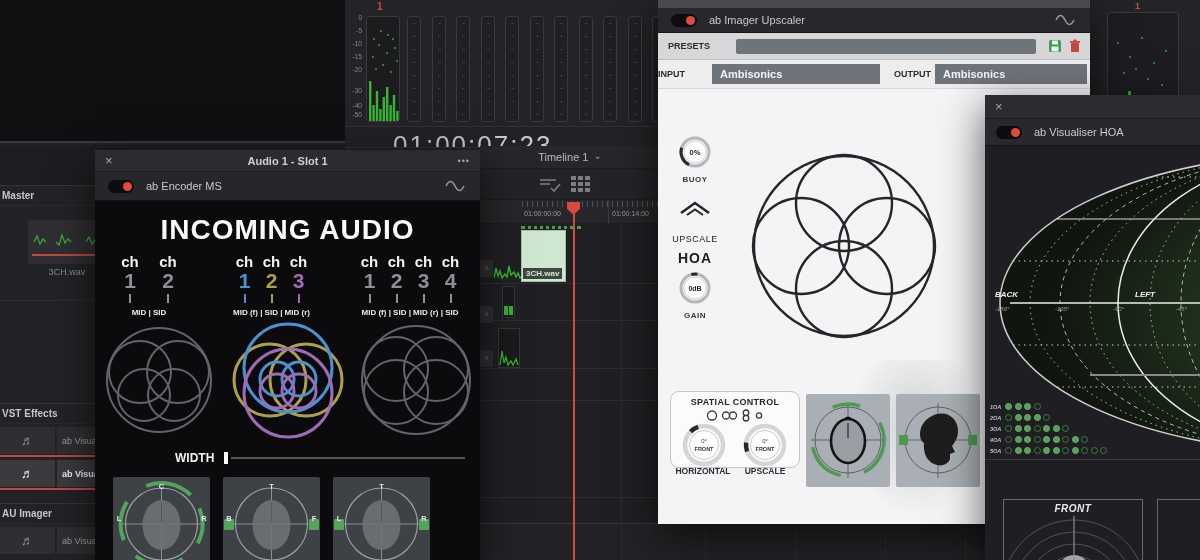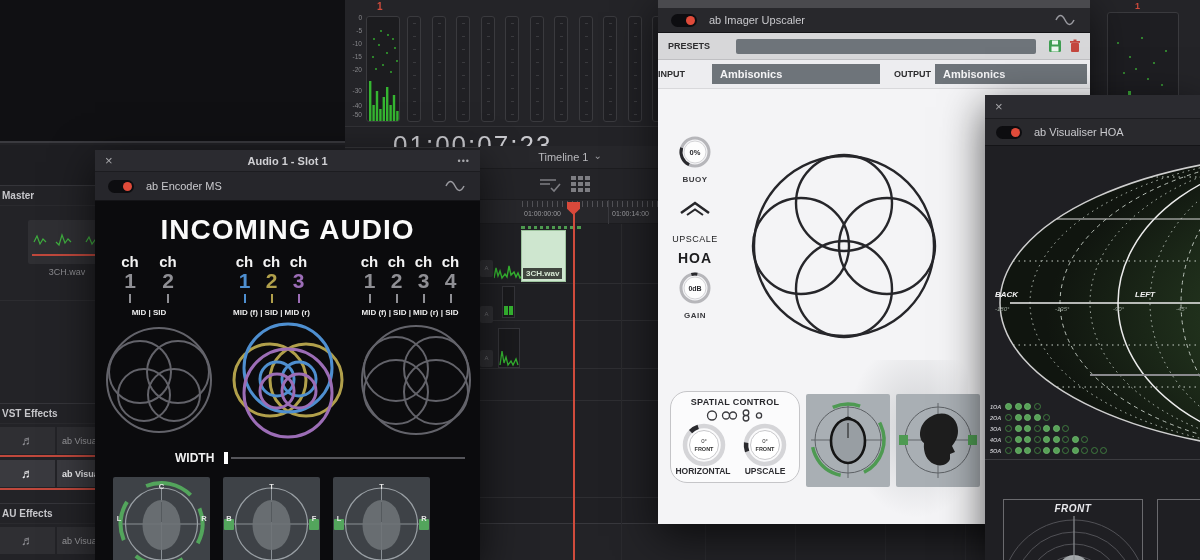--- a/index.html
+++ b/index.html
@@ -71,22 +71,22 @@
   .im-topstrip{height:8px;background:#4a4a4e;}
   .im-presets{height:27px;background:#d7d7d9;border-bottom:1px solid #bfbfc2;display:flex;align-items:center;}
   .im-presets .plabel{font-size:9px;font-weight:bold;color:#2c2c2e;margin-left:10px;}
   .preset-field{margin-left:26px;width:300px;height:15px;background:#6e747a;border-radius:2px;}
   .im-io{height:29px;background:#ededf0;border-bottom:1px solid #d8d8db;display:flex;align-items:center;position:relative;}
   .io-label{font-size:9px;font-weight:bold;color:#2c2c2e;}
   .io-select{height:20px;background:#6e747a;color:#f4f4f6;font-size:11px;font-weight:bold;
      display:flex;align-items:center;padding-left:8px;}
   .im-content{position:absolute;left:0;top:90px;right:0;bottom:0;background:#f4f4f6;overflow:hidden;}
   .knob-label{position:absolute;font-size:8px;font-weight:bold;color:#3a3a3e;text-align:center;letter-spacing:.5px;}
-  .sp-panel{position:absolute;left:12px;top:301px;width:130px;height:92px;background:#fbfbfc;
-     border:1.5px solid #c5c5c8;border-radius:17px;}
+  .sp-panel{position:absolute;left:12px;top:301px;width:130px;height:77px;background:#fbfbfc;
+     border:1.5px solid #c5c5c8;border-radius:9px;}
   .sp-title{text-align:center;font-size:9px;font-weight:bold;color:#28282c;margin-top:5px;letter-spacing:.3px;}
   .sp-knob-label{position:absolute;font-size:8.5px;font-weight:bold;color:#2e2e32;top:74px;width:60px;text-align:center;}
   .head-panel{position:absolute;width:84px;height:93px;background:#a9afb4;border-radius:2px;top:304px;}
   
   #vis-content{position:absolute;left:0;top:51px;right:0;bottom:0;background:#1f1f23;overflow:hidden;font-style:italic;}
   .globe-name{position:absolute;font-size:8px;font-weight:bold;color:#f2f2f2;}
   .globe-deg{position:absolute;font-size:6px;color:#9aa59a;}
   .ord-row{display:flex;align-items:center;height:11px;}
   .ord-label{width:15px;font-size:5.5px;color:#c2c2c6;font-weight:bold;}
   .ord-dot{width:7px;height:7px;border-radius:50%;margin-right:2.5px;border:1px solid #3f7a3f;}
@@ -289,21 +289,21 @@
           <div class="sb-icon">♬</div>
           <div class="sb-label">ab Visualiser</div>
         </div>
         <div class="sb-redline"></div>
         <div class="sb-row sel">
           <div class="sb-icon">♬</div>
           <div class="sb-label">ab Visualiser</div>
         </div>
         <div class="sb-redline"></div>
         <div style="height: 12px;"></div>
-        <div class="sb-header">AU Effects</div>
+        <div class="sb-header">AU Imager</div>
         <div class="sb-row">
           <div class="sb-icon">♬</div>
           <div class="sb-label">ab Visualiser</div>
         </div>
         <div style="height: 12px;"></div>
       </div>
   </div>
 
   <div class="window" id="win-encoder" style="left:95px;top:150px;width:385px;height:410px;background:#0b0b0d;z-index:10;">
      <div class="titlebar">

